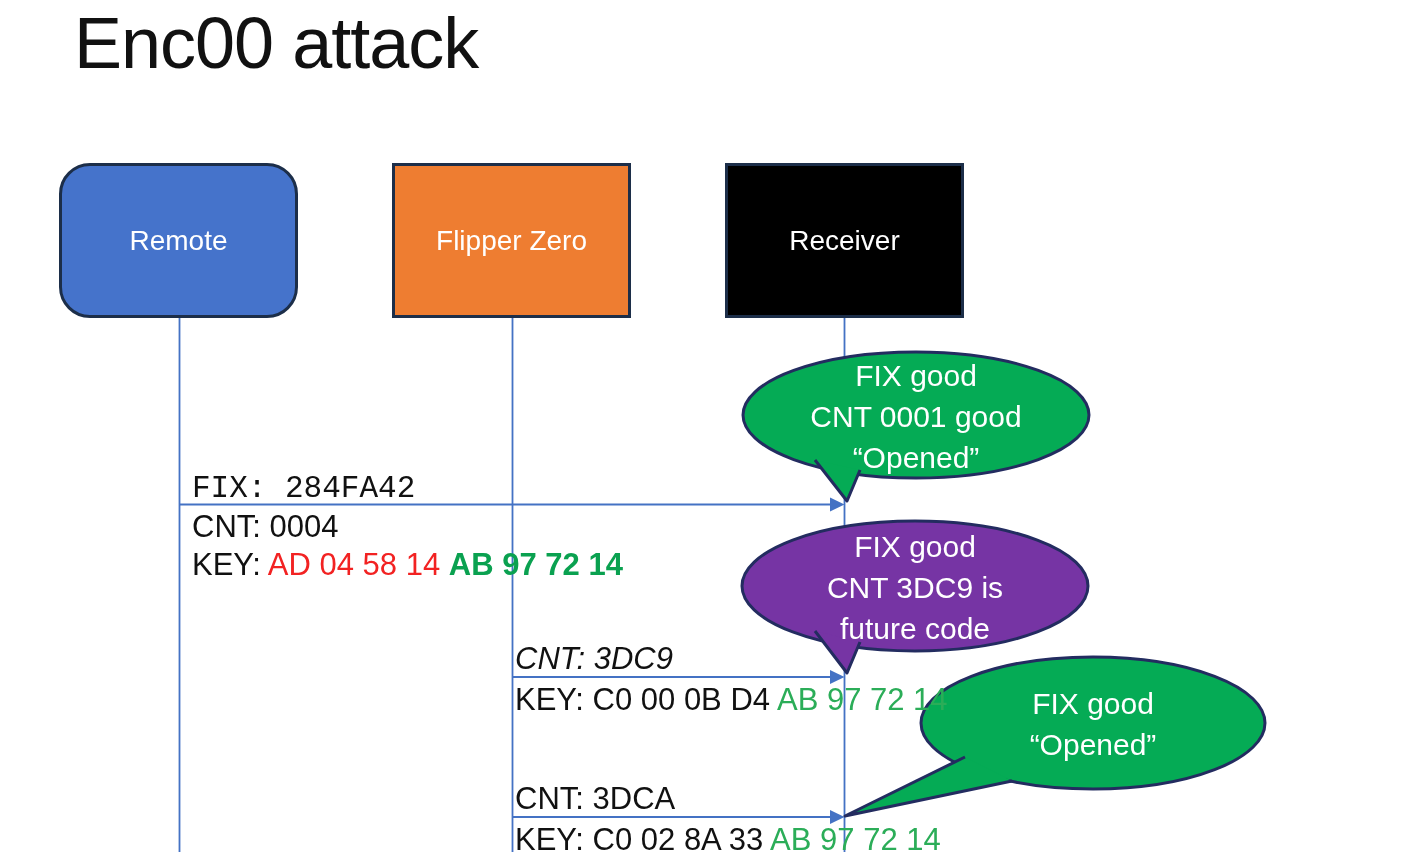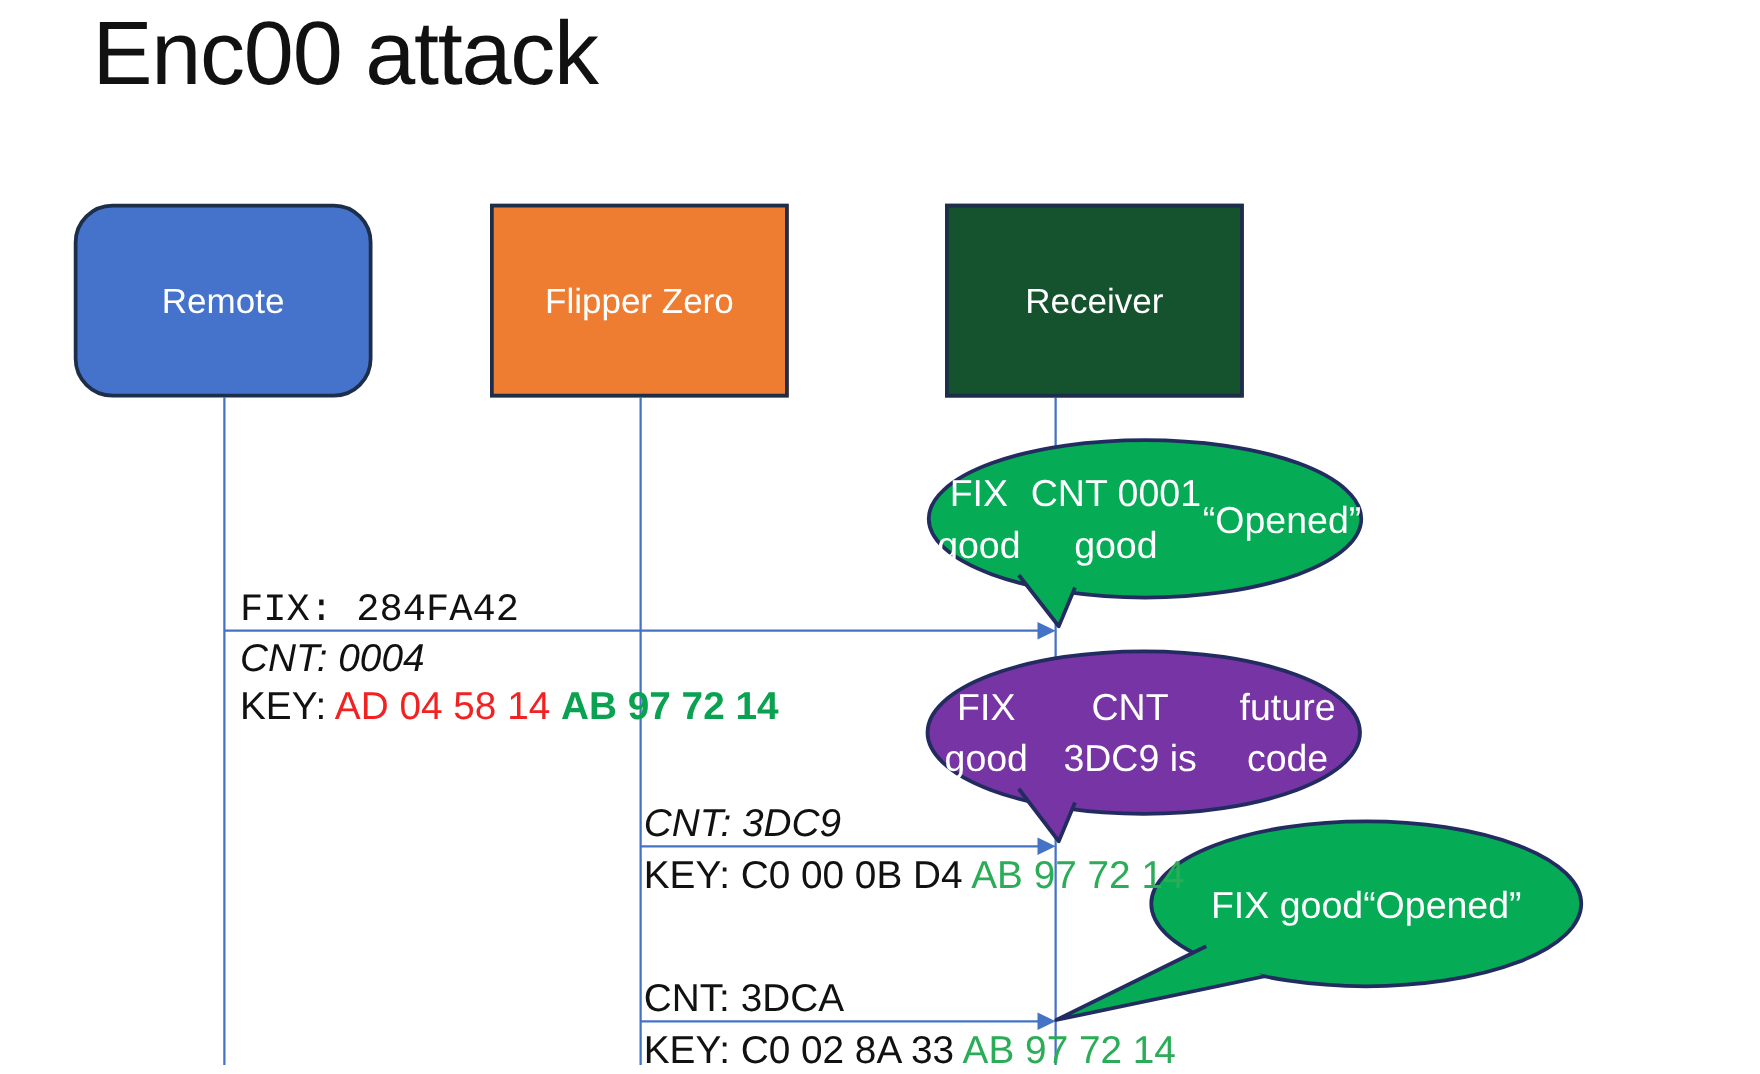--- a/index.html
+++ b/index.html
@@ -13,30 +13,30 @@
     color:#111111;letter-spacing:-1px;white-space:nowrap;
   }
   .actor-box{
     position:absolute;top:163px;width:239px;height:155px;
     border:3px solid #1c2e49;box-sizing:border-box;
     display:flex;align-items:center;justify-content:center;
     color:#ffffff;font-size:28px;
   }
   .actor-remote{left:59px;background:#4573cb;border-radius:31px;}
   .actor-flipper{left:392px;background:#ee7d31;}
-  .actor-receiver{left:756px;background:#14532d;}
+  .actor-receiver{left:725px;background:#000000;}
   .msg-label{
     position:absolute;font-size:31px;color:#111111;white-space:nowrap;
     line-height:36px;
   }
   .key-red{color:#f22222;}
   .key-green{color:#2bad58;}
   .key-green-bold{color:#0aa150;font-weight:bold;}
   .callout-text{
-    position:absolute;display:flex;flex-direction:row;align-items:center;
+    position:absolute;display:flex;flex-direction:column;align-items:center;
     justify-content:center;color:#ffffff;font-size:30px;line-height:41px;
     text-align:center;
   }
   .callout-text span{display:block;}
   .ct-1{left:743px;top:354px;width:346px;height:124px;}
   .ct-2{left:742px;top:523px;width:346px;height:128px;}
   .ct-3{left:921px;top:659px;width:344px;height:130px;}
 </style>
 </head>
 <body>
@@ -82,21 +82,21 @@
     <span>Remote</span>
   </div>
   <div class="actor-box actor-flipper">
     <span>Flipper Zero</span>
   </div>
   <div class="actor-box actor-receiver">
     <span>Receiver</span>
   </div>
 
   <div class="msg-label" style="left:192px;top:471px;font-family:Liberation Mono, monospace;">FIX: 284FA42</div>
-  <div class="msg-label" style="left:192px;top:509px;font-style:italic;">CNT: 0004</div>
+  <div class="msg-label" style="left:192px;top:509px;">CNT: 0004</div>
   <div class="msg-label" style="left:192px;top:547px;">
     <span>KEY: </span><span class="key-red">AD 04 58 14 </span><span class="key-green-bold">AB 97 72 14</span>
   </div>
 
   <div class="msg-label" style="left:515px;top:641px;font-style:italic;">CNT: 3DC9</div>
   <div class="msg-label" style="left:515px;top:682px;text-align:right;">
     <span>KEY: C0 00 0B D4 </span><span class="key-green">AB 97 72 14</span>
   </div>
 
   <div class="msg-label" style="left:515px;top:781px;">CNT: 3DCA</div>

